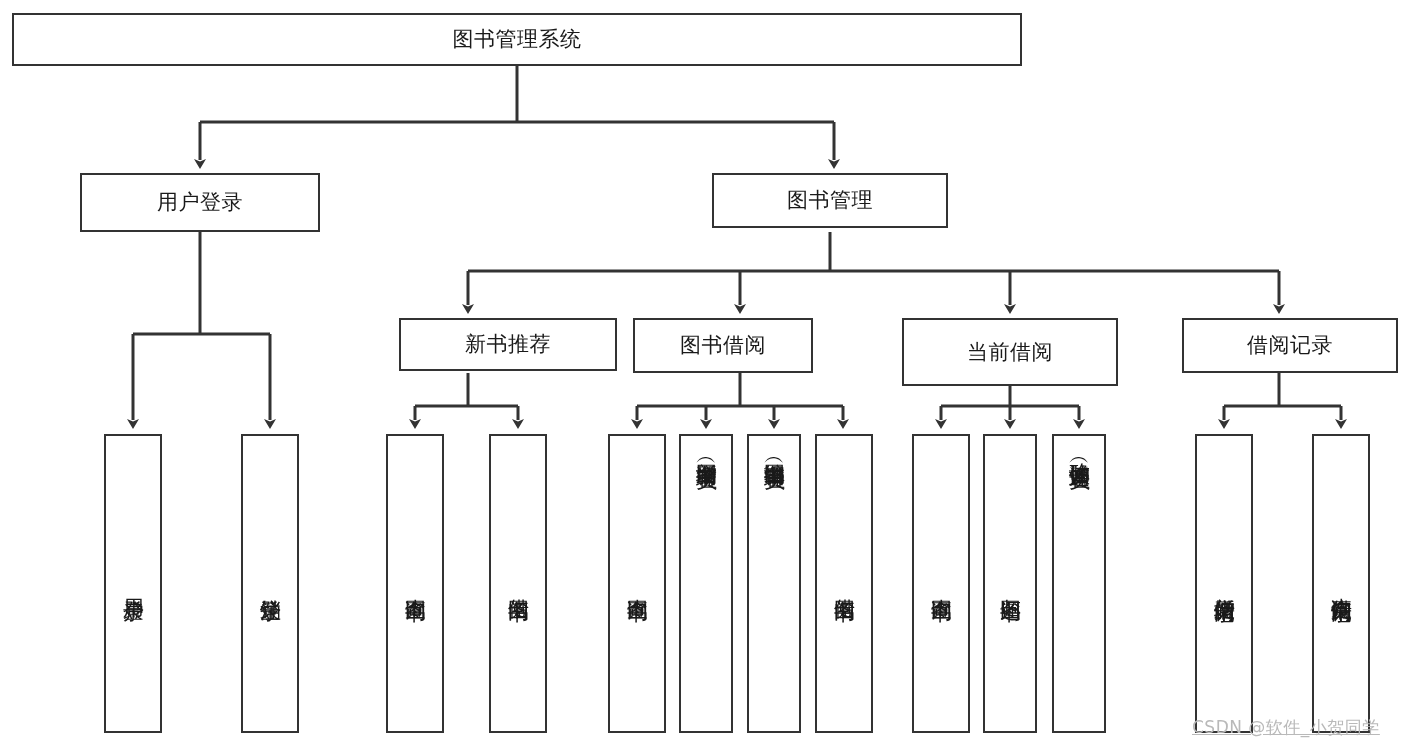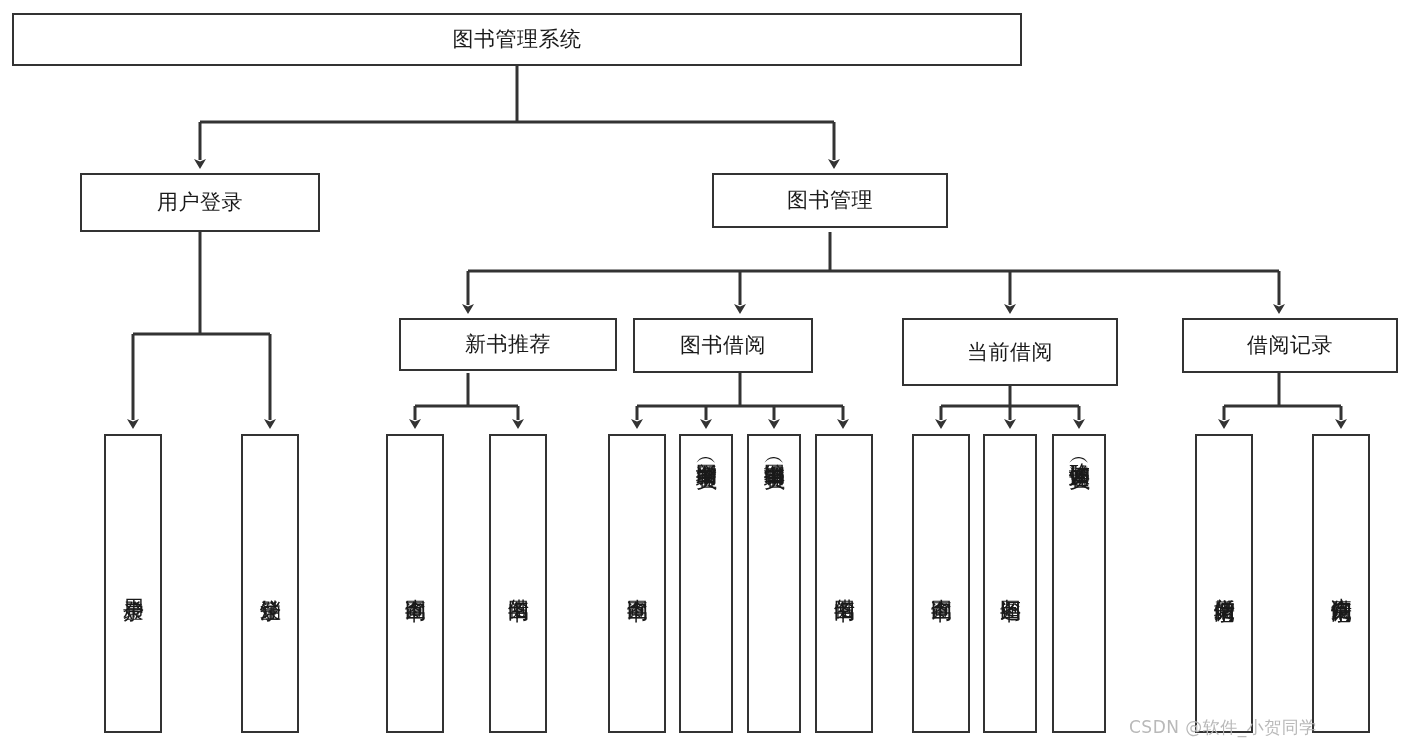--- a/index.html
+++ b/index.html
@@ -182,15 +182,15 @@
     <span class="lbl">确认归还（管理员）</span>
   </div>
 
   <div class="node vert" style="left:1195px; top:434px; width:58px; height:299px;">
     <span class="lbl">新增借阅记录</span>
   </div>
   <div class="node vert" style="left:1312px; top:434px; width:58px; height:299px;">
     <span class="lbl">查询借阅记录</span>
   </div>
 
-  <div class="watermark" style="left:1129px; top:716px;">CSDN @软件_小贺同学</div>
+  <div class="watermark" style="left:1192px; top:716px;text-decoration:underline;">CSDN @软件_小贺同学</div>
 
 </div>
 
 </body></html>

